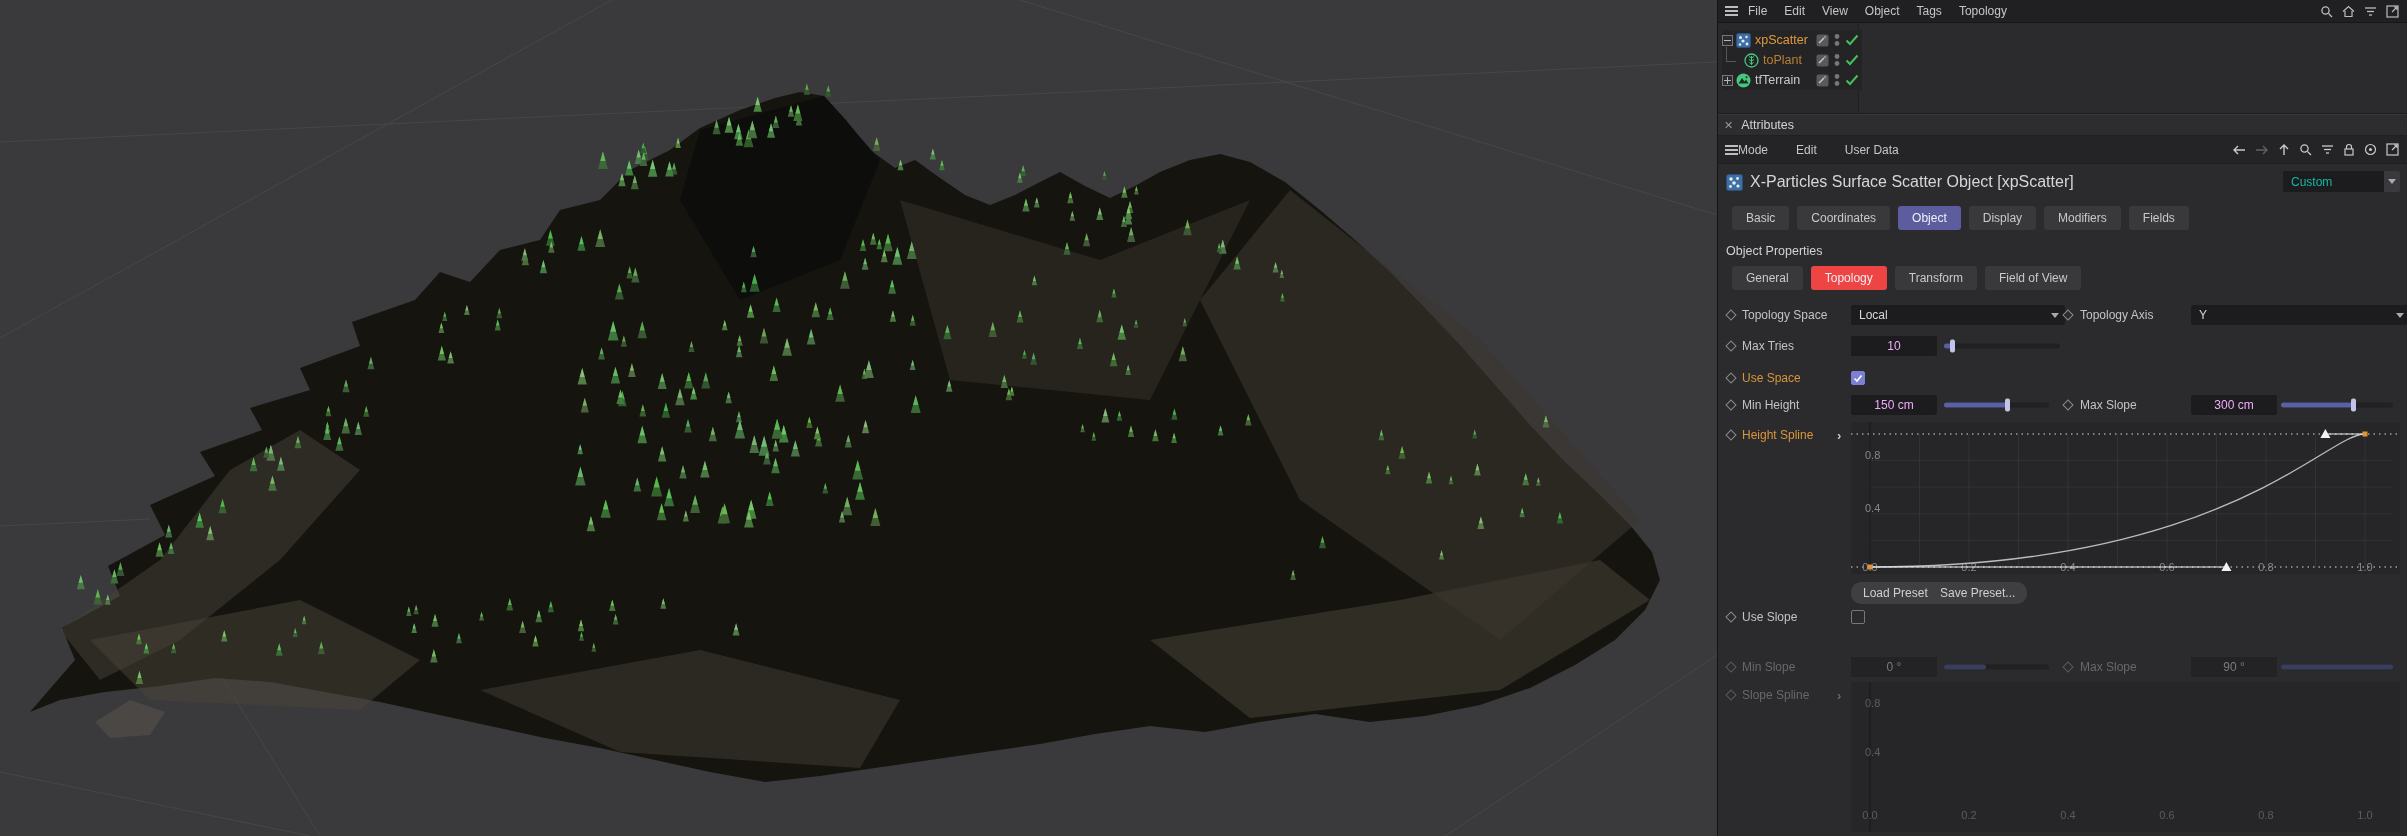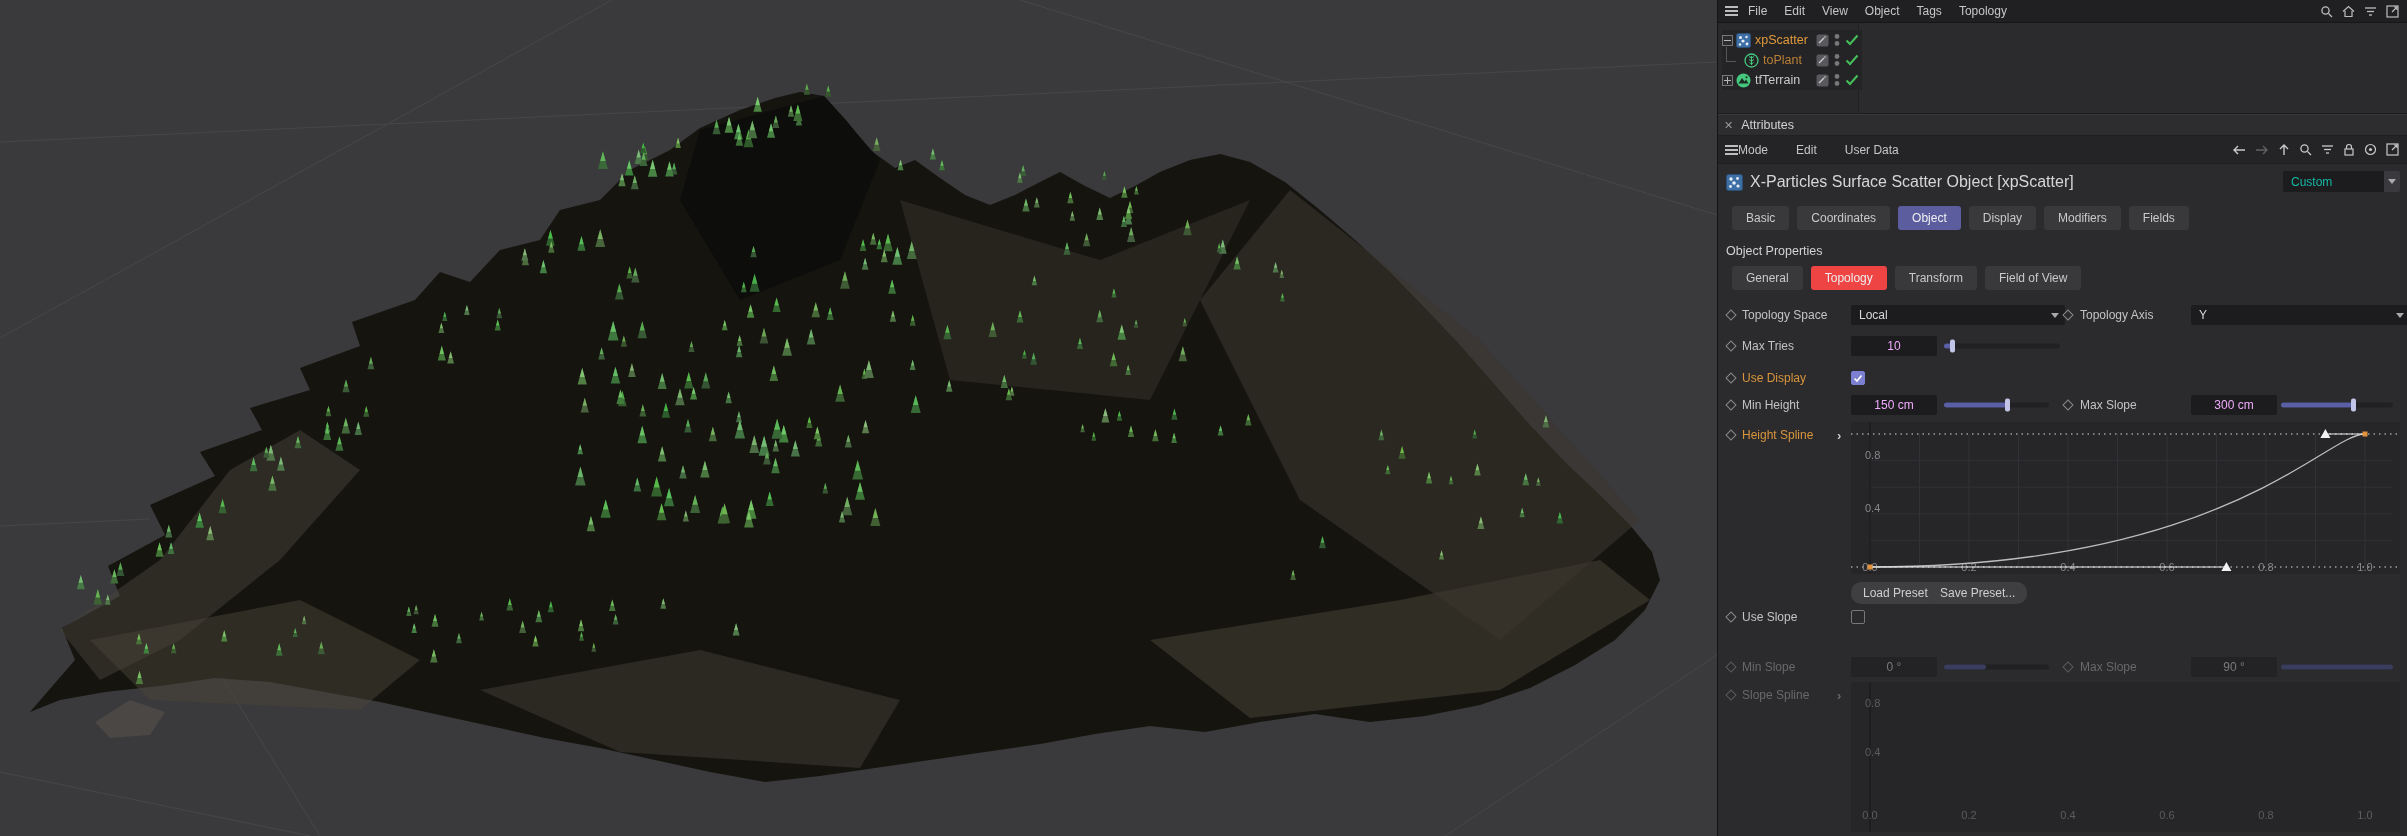--- a/index.html
+++ b/index.html
@@ -868,21 +868,21 @@
           <div class="field c-field">10</div>
           <div class="slider c-slider-w">
               <div class="track"></div>
               <div class="fill" style="width: 7%;"></div>
               <div class="handle" style="left: calc(7% - 2px);"></div>
             </div>
         </div>
 
         <div class="row" style="margin-top:6px;">
           <span class="diamond"></span>
-          <span class="lab orange">Use Display</span>
+          <span class="lab orange">Use Space</span>
           <div class="checkbox checked">
             <svg width="10" height="9" viewBox="0 0 10 9">
                 <path d="M1.5,4.5 L4,7 L8.5,1.5" fill="none" stroke="#fff" stroke-width="1.6"></path>
               </svg>
           </div>
         </div>
 
         <div class="row" style="margin-top:1px;">
           <span class="diamond"></span>
           <span class="lab">Min Height</span>

